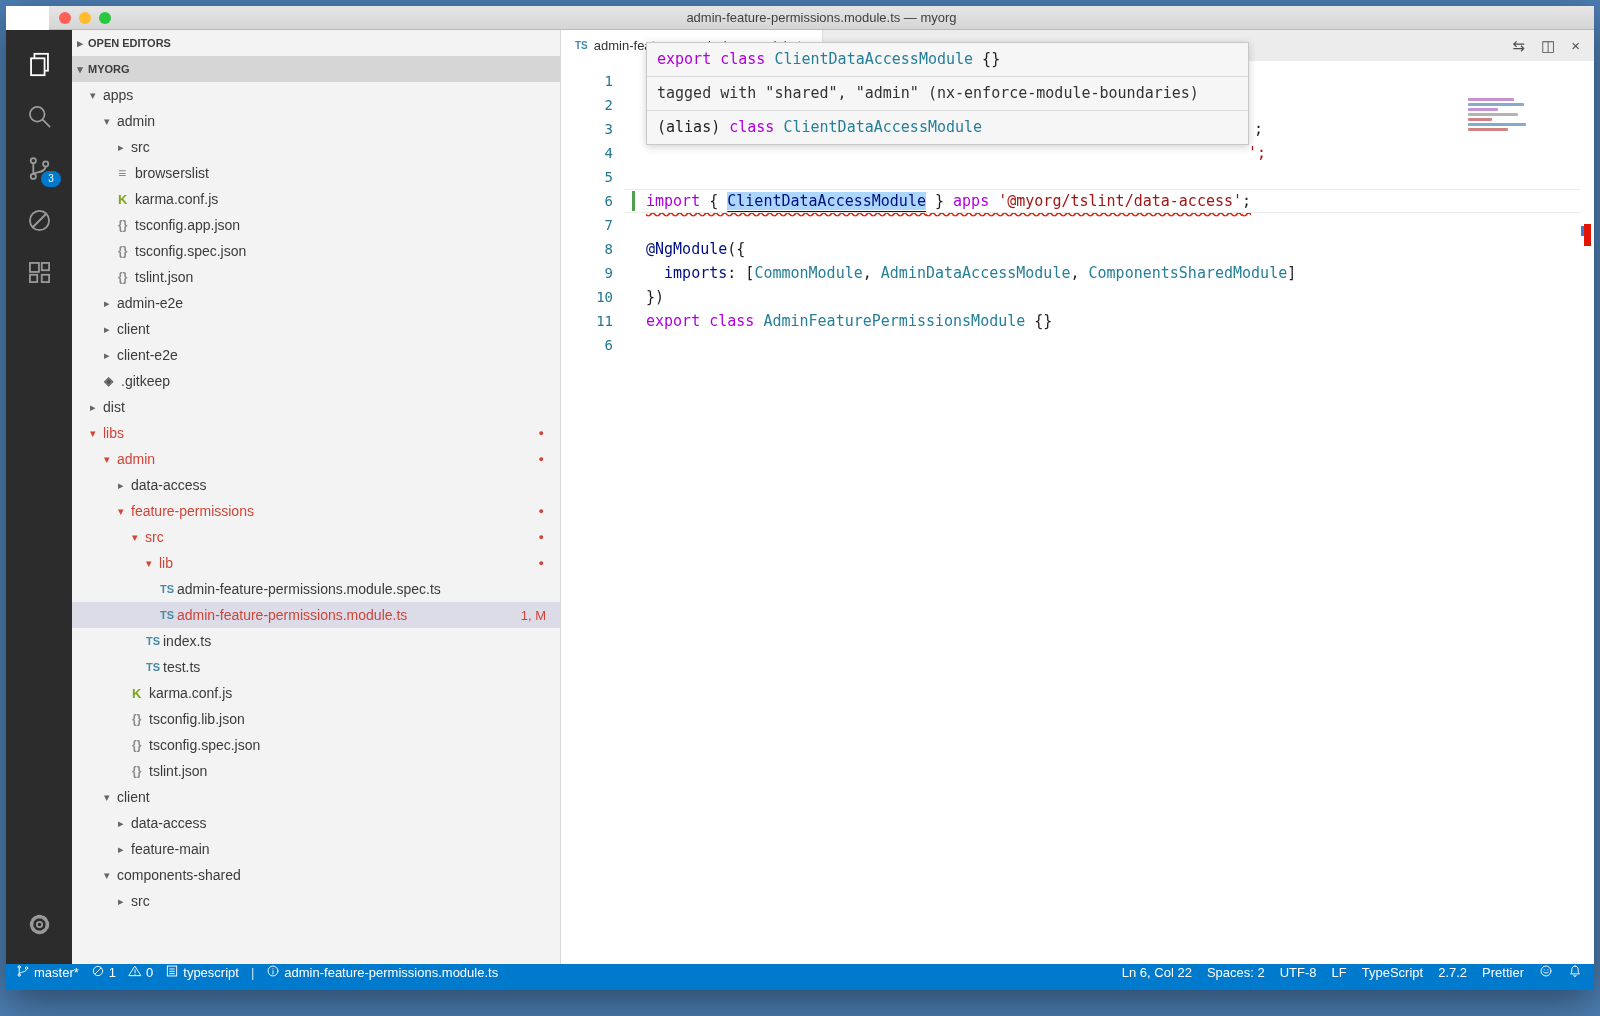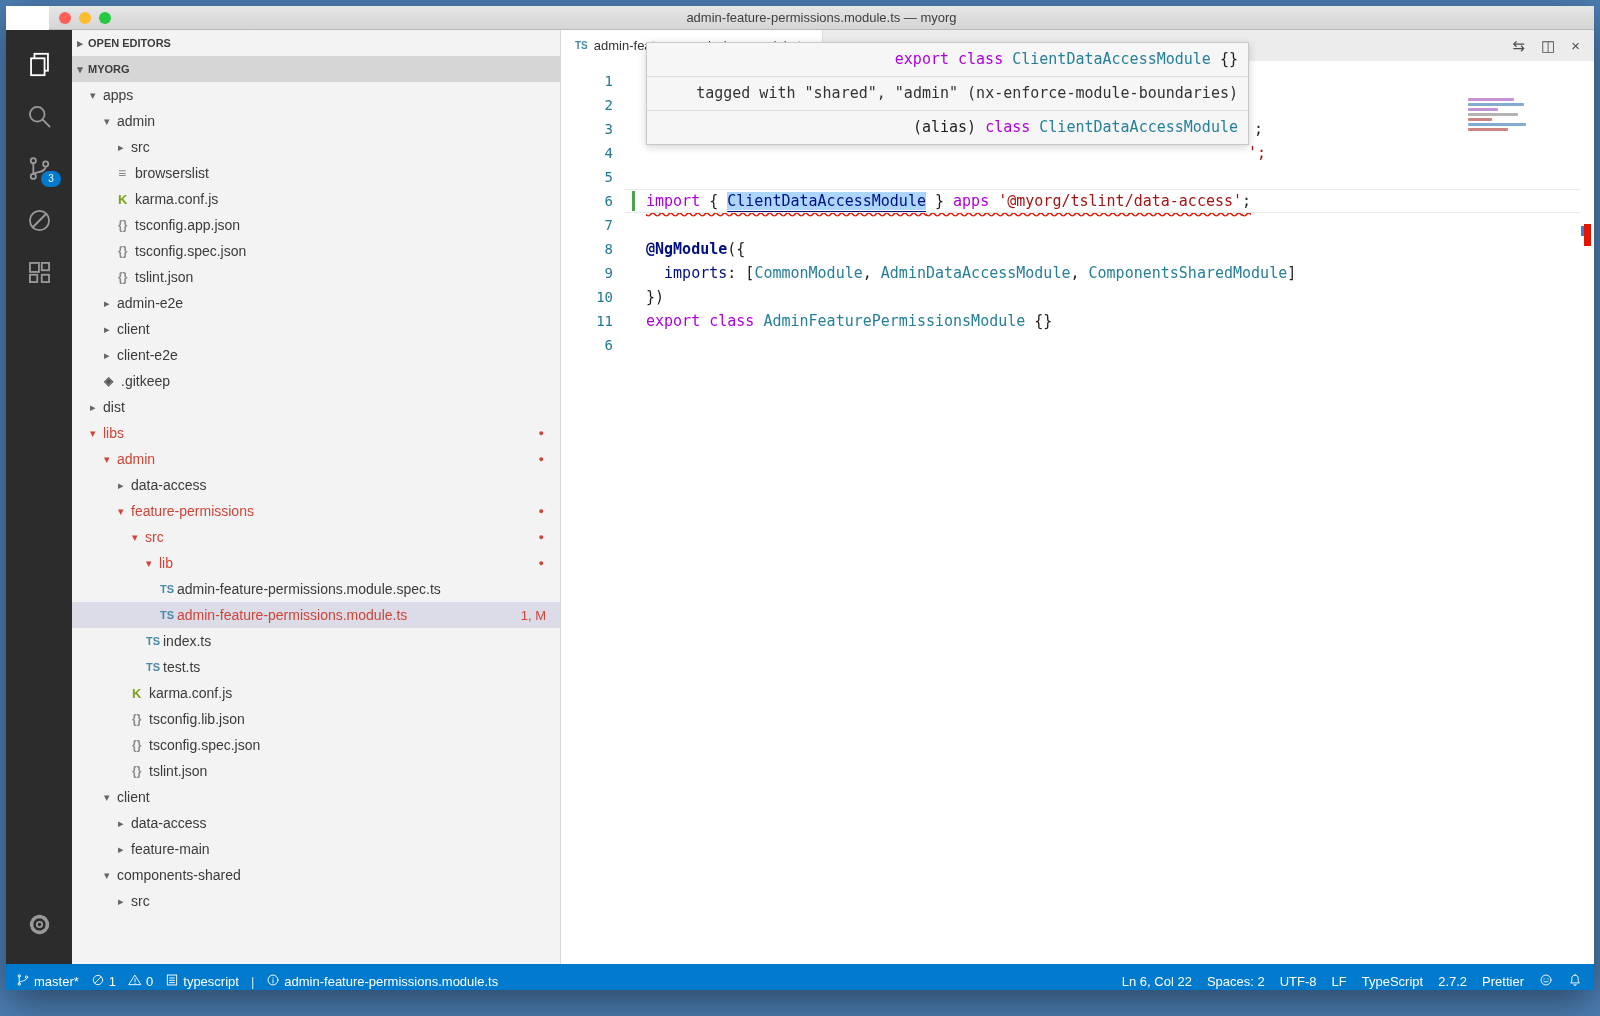--- a/index.html
+++ b/index.html
@@ -51,38 +51,38 @@
   .tab-actions span{cursor:pointer;}
   .code-wrap{flex:1;position:relative;font-family:"DejaVu Sans Mono",monospace;font-size:15px;overflow:hidden;}
   .code-lines{padding-top:8px;}
   .cline{height:24px;line-height:24px;display:flex;position:relative;}
   .gut{width:52px;flex:none;text-align:right;color:#237893;font-size:14px;}
   .ctext{padding-left:33px;white-space:pre;}
   .cline.current::after{content:'';position:absolute;left:64px;right:14px;top:0;bottom:0;
         border-top:1px solid #eaeaea;border-bottom:1px solid #eaeaea;pointer-events:none;}
   .gitbar{position:absolute;left:71px;top:2px;bottom:2px;width:3px;background:#4ea24e;}
   .tk-kw{color:#af00db;} .tk-type{color:#267f99;} .tk-str{color:#a31515;}
-  .tk-var{color:#001080;} .tk-dec{color:#001080;font-weight:bold;} .tk-plain{color:#1e1e1e;} .tk-msg{color:#333;}
+  .tk-var{color:#001080;} .tk-dec{color:#001080;} .tk-plain{color:#1e1e1e;} .tk-msg{color:#333;}
   .tk-sel{color:#001080;background:#add6ff;text-decoration:underline;}
   .squig{text-decoration-line:underline;text-decoration-style:wavy;text-decoration-color:#e51400;text-underline-offset:5px;}
   
   .hover-popup{position:absolute;left:85px;top:12px;width:601px;background:#f6f6f6;border:1px solid #c8c8c8;
                box-shadow:0 2px 8px rgba(0,0,0,.18);z-index:20;font-family:"DejaVu Sans Mono",monospace;font-size:15px;}
   .hv-sec{padding:5px 10px;}
   .hv-sec + .hv-sec{border-top:1px solid #dcdcdc;}
-  .hv-line{line-height:23px;white-space:pre;text-align:right;}
+  .hv-line{line-height:23px;white-space:pre;}
   
   .minimap{position:absolute;right:62px;top:37px;width:64px;height:38px;z-index:5;}
   .mm-line{height:3px;margin-bottom:2px;border-radius:1px;opacity:.75;}
   .ruler{position:absolute;right:0;top:31px;bottom:0;width:12px;}
   .ruler-mark{position:absolute;right:3px;width:7px;}
   .rm-red{top:132px;height:22px;background:#e51400;}
   .rm-blue{top:134px;height:10px;background:#3a7bd5;right:10px;width:3px;}
   
-  .statusbar{height:26px;background:#007acc;color:#fff;display:flex;align-items:flex-end;font-size:13px;flex:none;}
+  .statusbar{height:26px;background:#007acc;color:#fff;display:flex;align-items:flex-start;font-size:13px;flex:none;}
   .sb-left{display:flex;align-items:center;gap:12px;padding-left:10px;}
   .sb-right{margin-left:auto;display:flex;align-items:center;gap:15px;padding-right:12px;}
   .sb-item{display:flex;align-items:center;gap:4px;cursor:pointer;white-space:nowrap;}
   .sb-item svg{width:14px;height:14px;}
   .sb-sep{opacity:.8;cursor:default;}
 </style>
 </head>
 <body>
 
 <div class="window">

